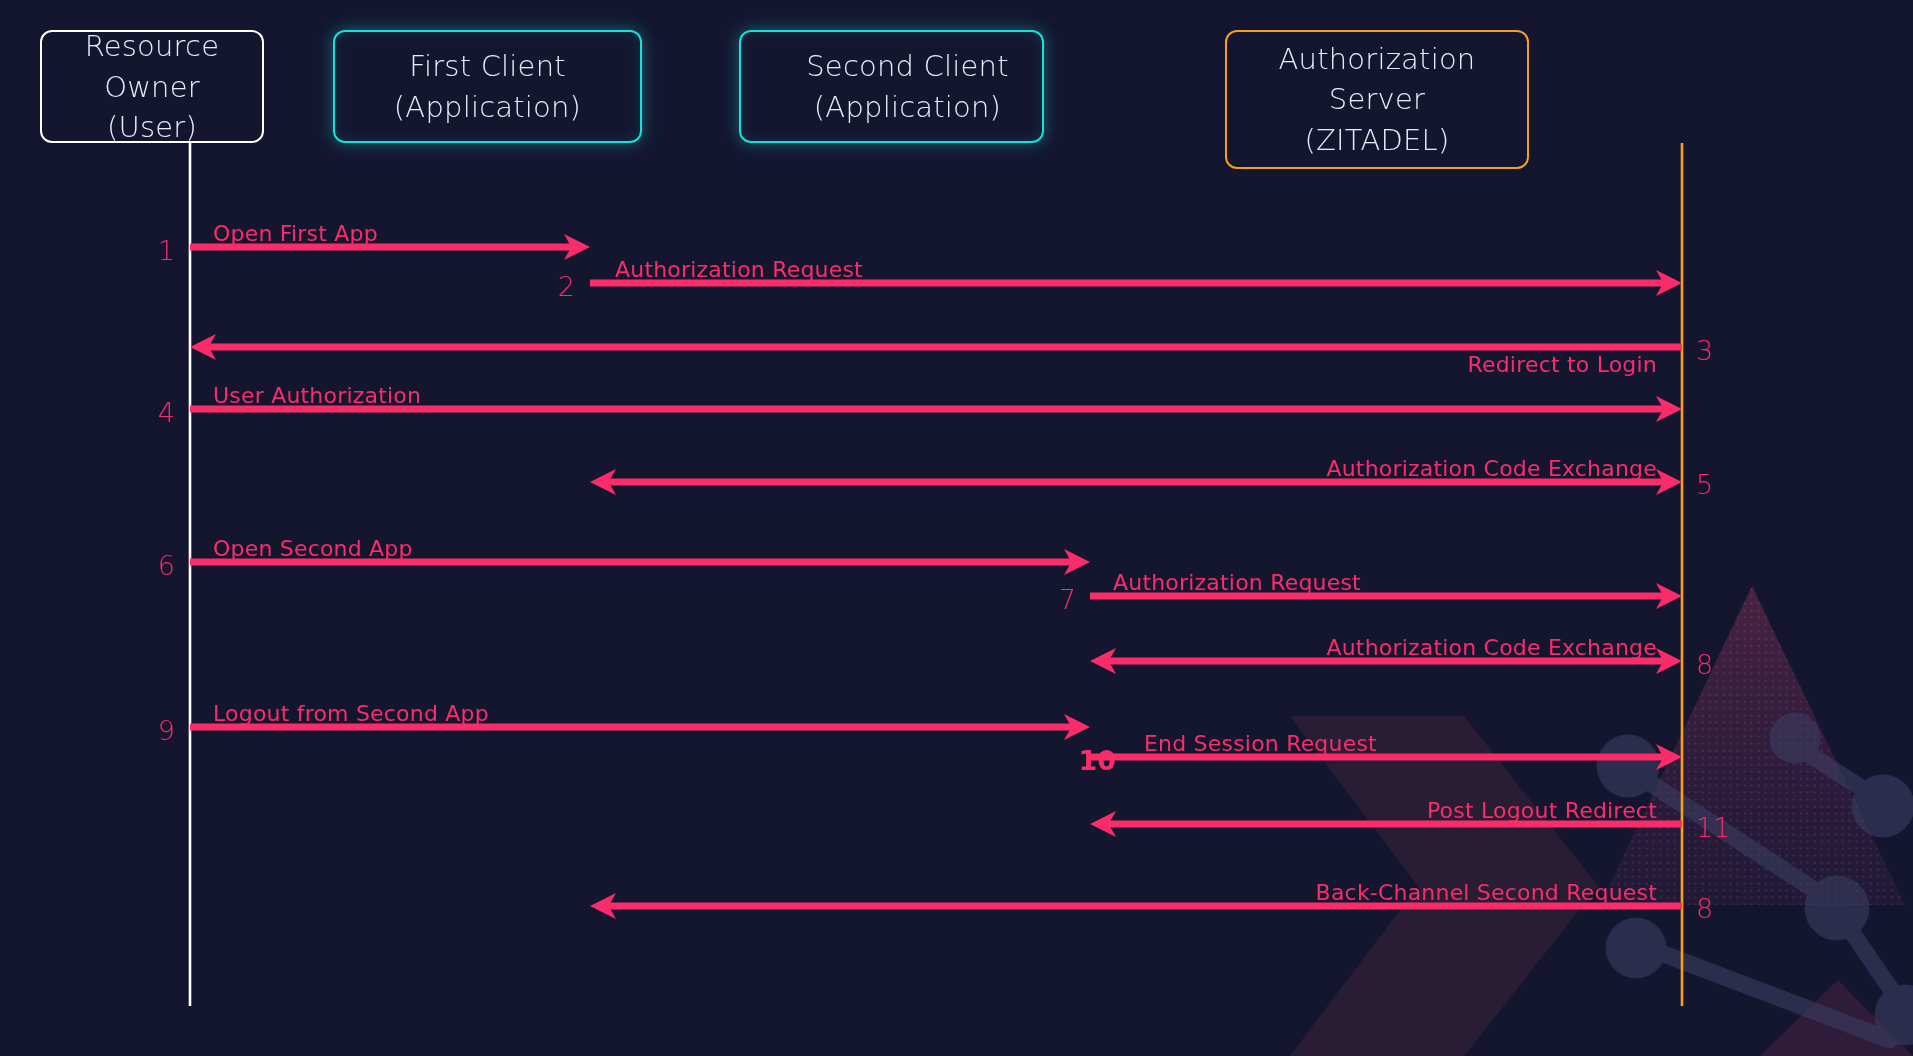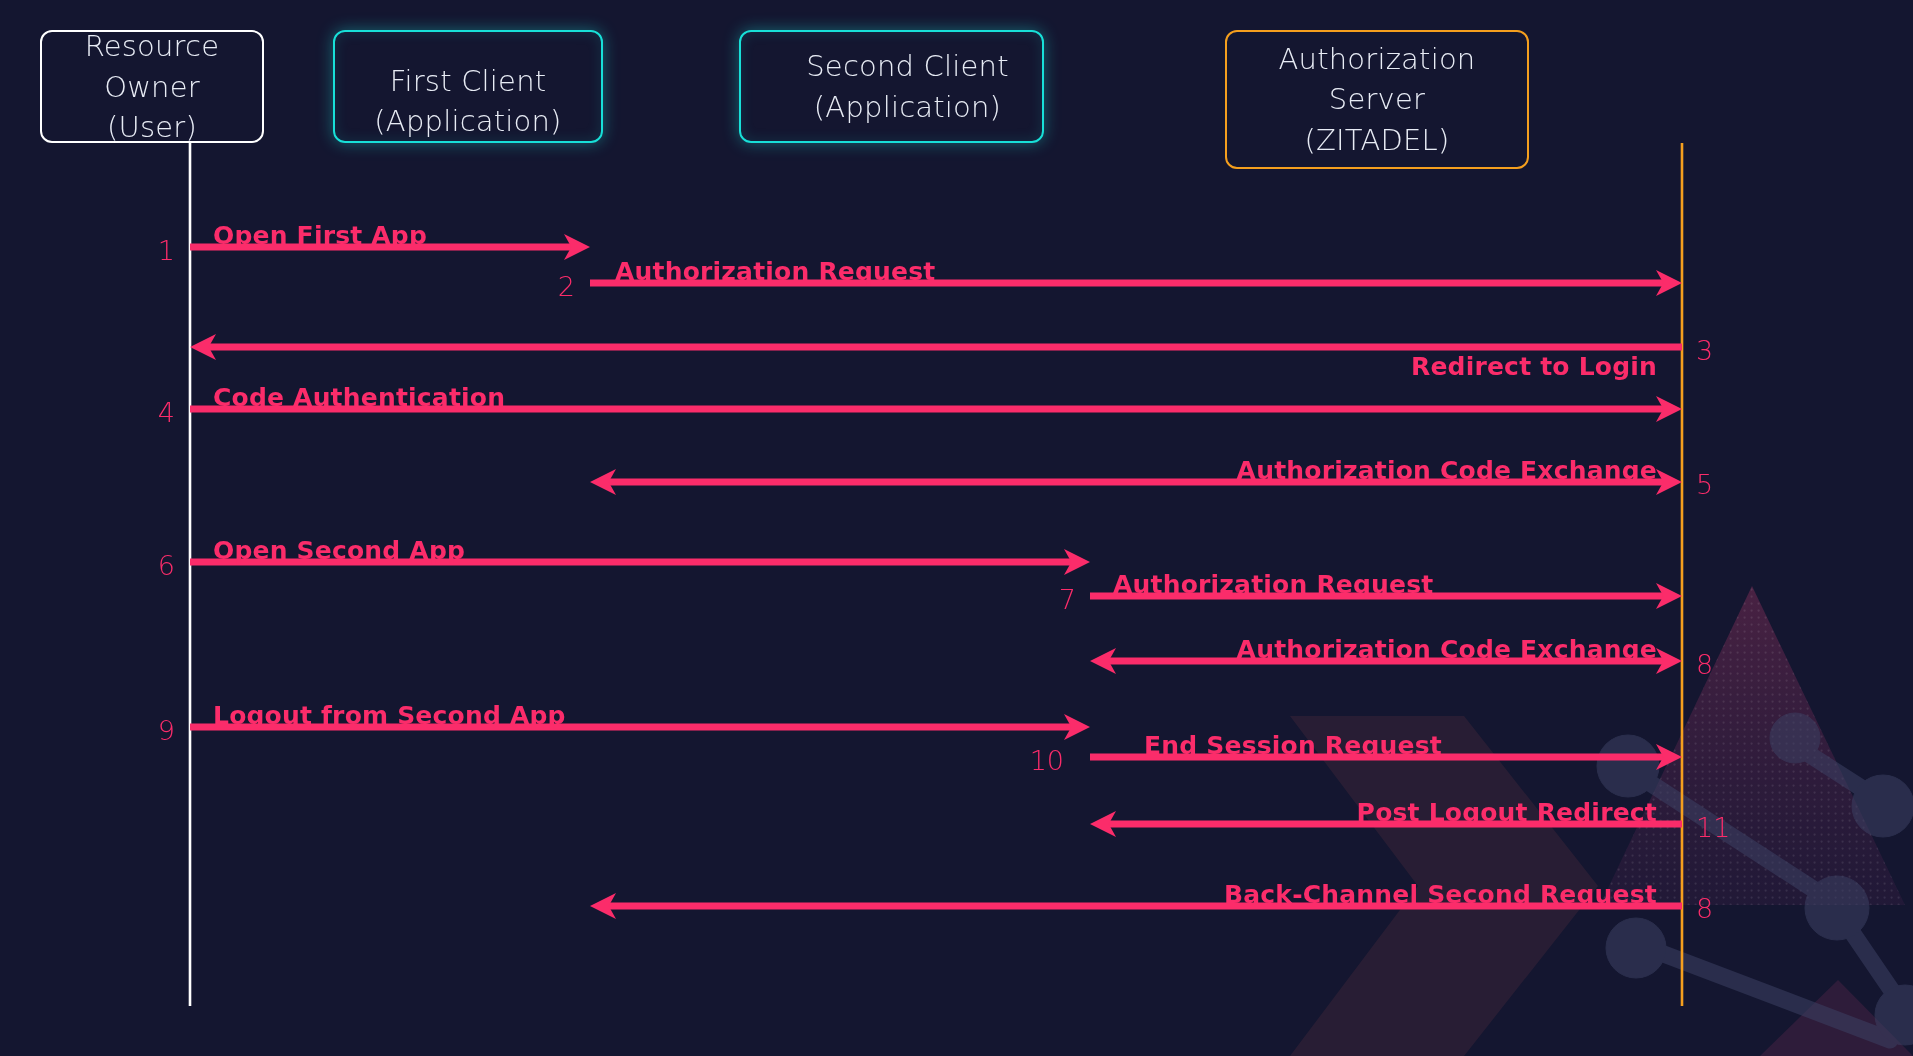--- a/index.html
+++ b/index.html
@@ -48,22 +48,22 @@
     font-weight: 300;
     line-height: 1.38;
     letter-spacing: 0.2px;
     white-space: pre-line;
     background: rgba(20,22,48,0.45);
   }
   .msg-label {
     position: absolute;
     color: #fb2c6a;
     font-family: "DejaVu Sans", sans-serif;
-    font-size: 25px;
-    font-weight: 700;
+    font-size: 22px;
+    font-weight: 400;
     letter-spacing: 0.2px;
     white-space: nowrap;
     line-height: 1;
   }
   .msg-label.right { transform: translateX(-100%); }
   .seq-num {
     position: absolute;
     color: #fb2c6a;
     font-family: "DejaVu Sans", sans-serif;
     font-size: 27px;
@@ -180,48 +180,48 @@
           <line x1="604.3" y1="906" x2="1682" y2="906" stroke="#fb2c6a" stroke-width="7"></line>
           <polygon points="590,906 616,893 608.72,906 616,919" fill="#fb2c6a"></polygon>
         </g>
       </g>
   </svg>
 
   <div id="participants-layer">
       <div class="participant-box" style="left: 40px; top: 30px; width: 224px; height: 113px; border: 2.5px solid rgb(255, 255, 255);"><span>Resource
 Owner
 (User)</span></div>
-      <div class="participant-box" style="left: 333px; top: 30px; width: 270px; height: 113px; border: 2.5px solid rgb(24, 224, 216); box-shadow: rgba(24, 224, 216, 0.4) 0px 0px 16px, rgba(24, 224, 216, 0.133) 0px 0px 14px inset; align-items: flex-end;"><span>First Client
+      <div class="participant-box" style="left: 333px; top: 30px; width: 309px; height: 113px; border: 2.5px solid rgb(24, 224, 216); box-shadow: rgba(24, 224, 216, 0.4) 0px 0px 16px, rgba(24, 224, 216, 0.133) 0px 0px 14px inset;"><span>First Client
 (Application)</span></div>
       <div class="participant-box" style="left: 739px; top: 30px; width: 305px; height: 113px; border: 2.5px solid rgb(24, 224, 216); box-shadow: rgba(24, 224, 216, 0.4) 0px 0px 16px, rgba(24, 224, 216, 0.133) 0px 0px 14px inset; padding-left: 32px;"><span>Second Client
 (Application)</span></div>
       <div class="participant-box" style="left: 1225px; top: 30px; width: 304px; height: 139px; border: 2.5px solid rgb(245, 159, 30);"><span>Authorization Server
 (ZITADEL)</span></div>
     </div>
   <div id="labels-layer">
       <div class="msg-label" style="left: 213px; top: 223px;">Open First App</div>
       <div class="msg-label" style="left: 615px; top: 259px;">Authorization Request</div>
       <div class="msg-label right" style="left: 1657px; top: 323px; margin-top: 31px;">Redirect to Login</div>
-      <div class="msg-label" style="left: 213px; top: 385px;">Code Authentication</div>
+      <div class="msg-label" style="left: 213px; top: 385px;">User Authorization</div>
       <div class="msg-label right" style="left: 1657px; top: 458px;">Authorization Code Exchange</div>
       <div class="msg-label" style="left: 213px; top: 538px;">Open Second App</div>
       <div class="msg-label" style="left: 1113px; top: 572px;">Authorization Request</div>
       <div class="msg-label right" style="left: 1657px; top: 637px;">Authorization Code Exchange</div>
       <div class="msg-label" style="left: 213px; top: 703px;">Logout from Second App</div>
       <div class="msg-label" style="left: 1144px; top: 733px;">End Session Request</div>
       <div class="msg-label right" style="left: 1657px; top: 800px;">Post Logout Redirect</div>
       <div class="msg-label right" style="left: 1657px; top: 882px;">Back-Channel Second Request</div>
     </div>
   <div id="numbers-layer">
       <div class="seq-num left-side" style="left: 175px; top: 250px;">1</div>
       <div class="seq-num left-side" style="left: 575px; top: 286px;">2</div>
       <div class="seq-num right-side" style="left: 1696px; top: 350px;">3</div>
       <div class="seq-num left-side" style="left: 175px; top: 412px;">4</div>
       <div class="seq-num right-side" style="left: 1696px; top: 484px;">5</div>
       <div class="seq-num left-side" style="left: 175px; top: 565px;">6</div>
       <div class="seq-num left-side" style="left: 1076px; top: 599px;">7</div>
       <div class="seq-num right-side" style="left: 1696px; top: 664px;">8</div>
       <div class="seq-num left-side" style="left: 175px; top: 730px;">9</div>
-      <div class="seq-num left-side" style="left: 1064px; top: 760px;">10</div>
+      <div class="seq-num left-side" style="left: 1116px; top: 760px; font-weight: bold;">10</div>
       <div class="seq-num right-side" style="left: 1696px; top: 827px;">11</div>
       <div class="seq-num right-side" style="left: 1696px; top: 908px;">8</div>
     </div>
 </div>
 
 </body></html>

